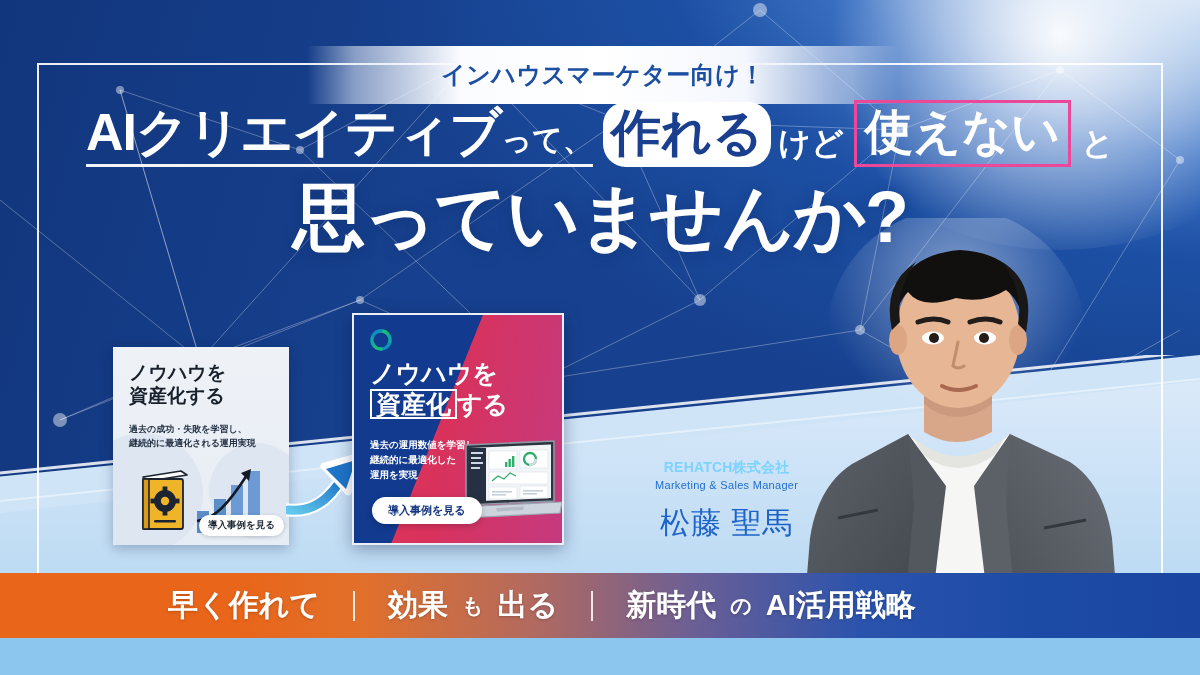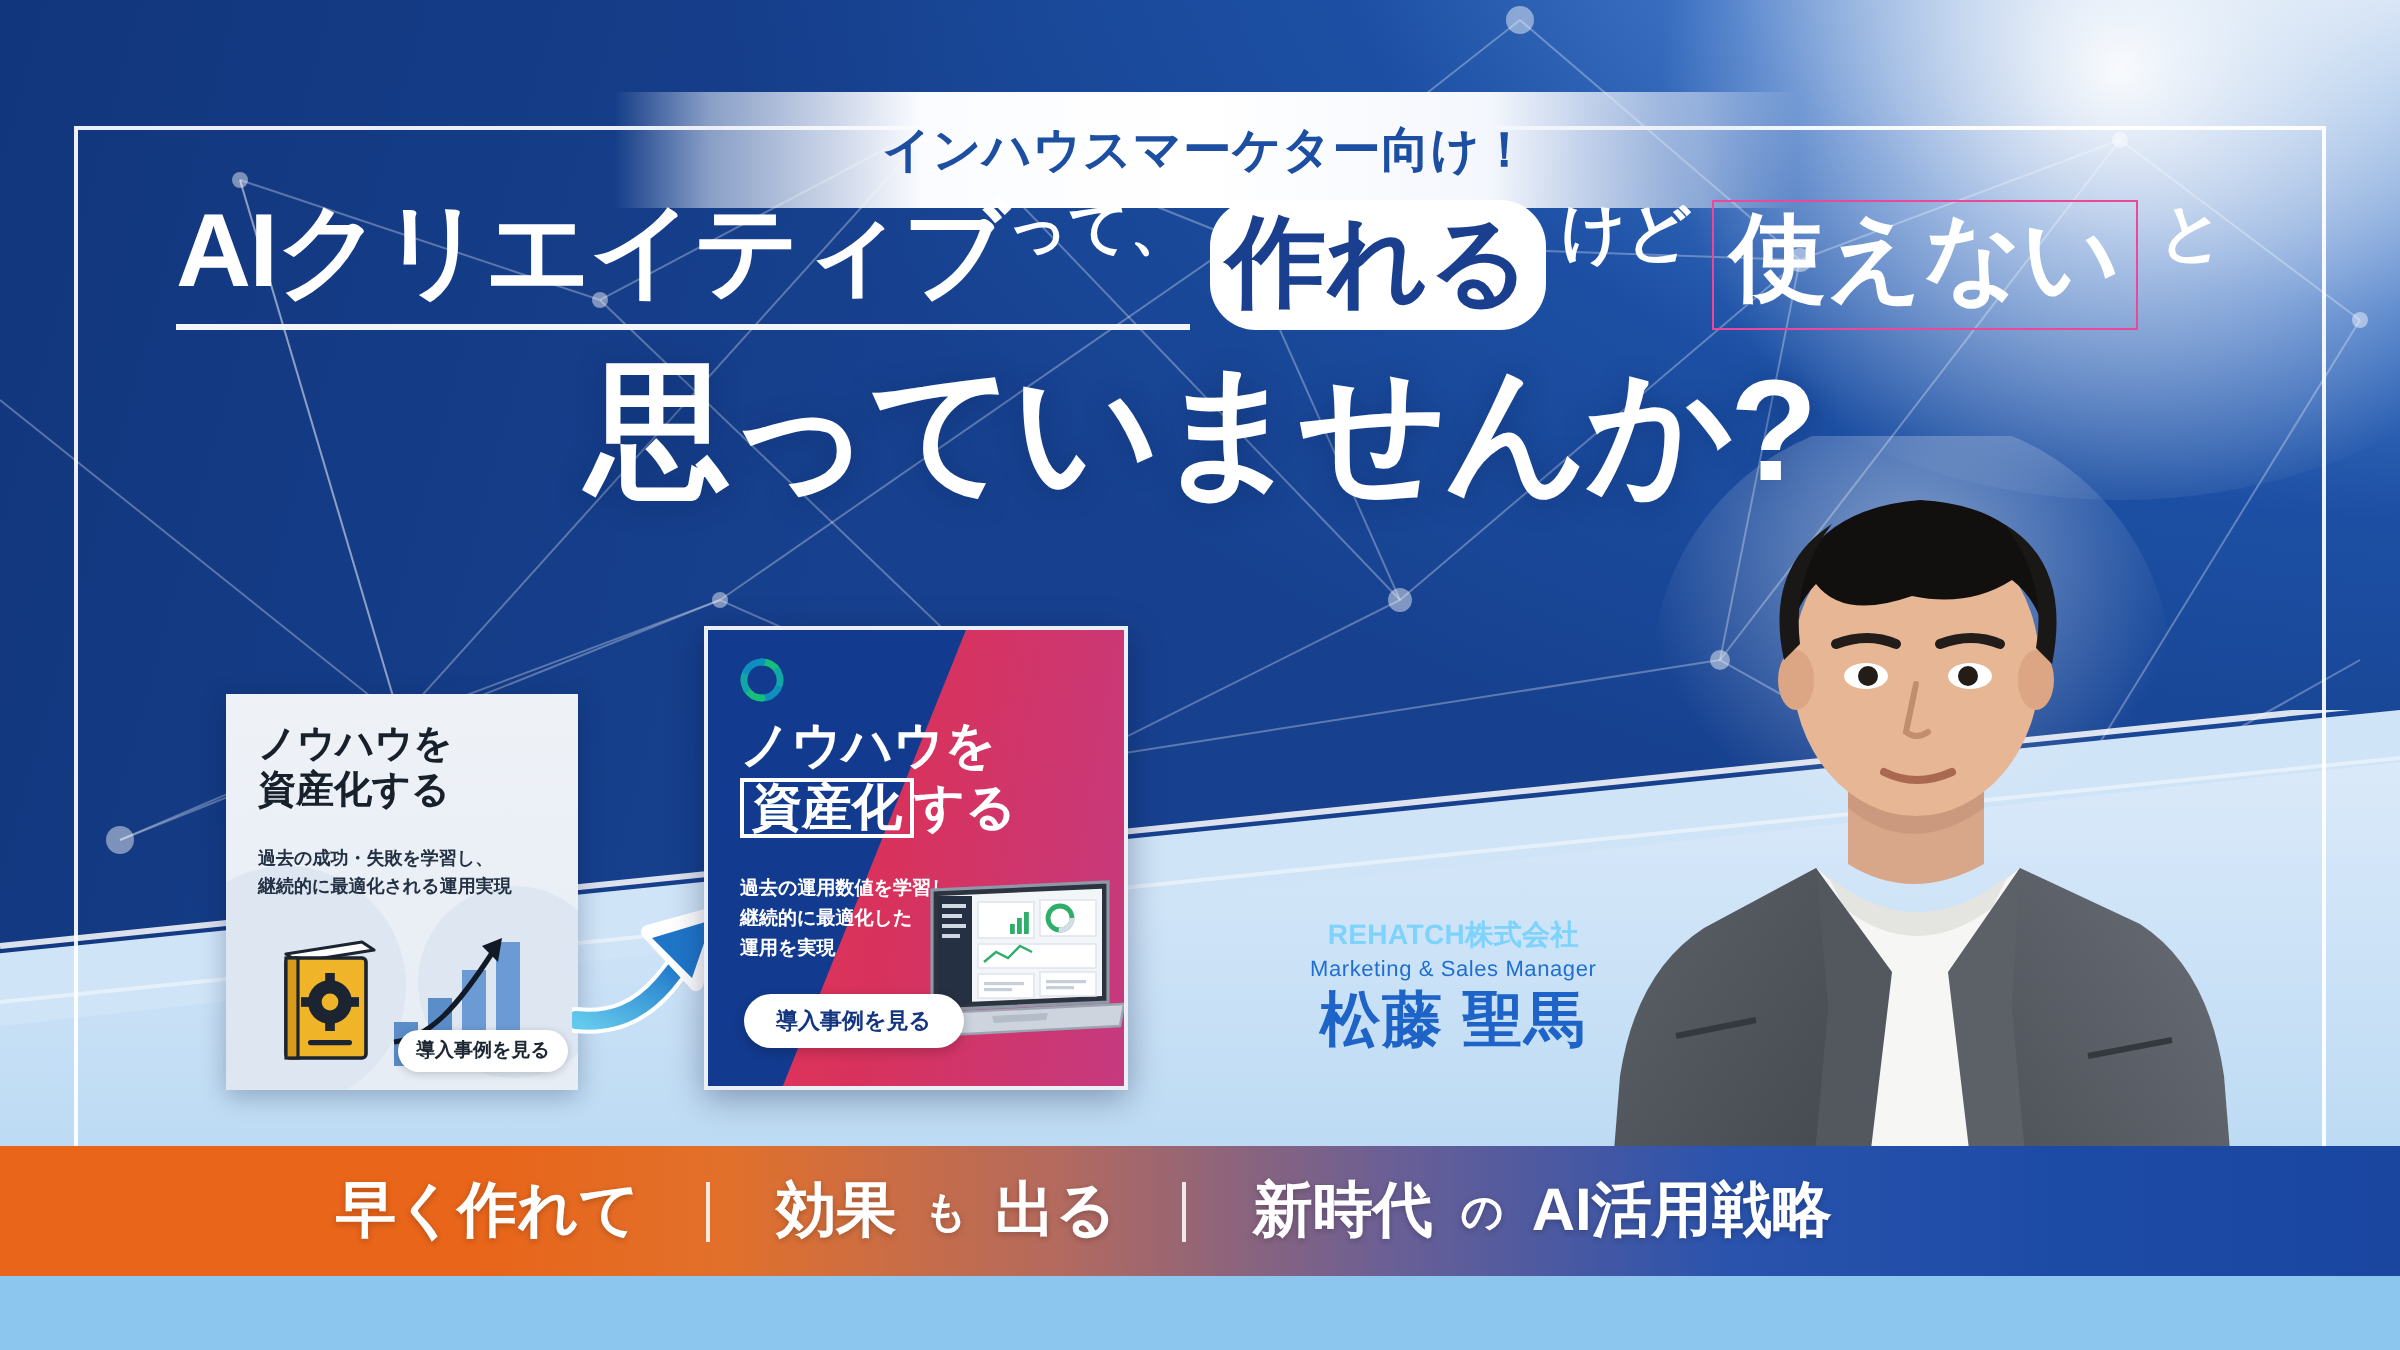--- a/index.html
+++ b/index.html
@@ -30,29 +30,29 @@
     border:2px solid rgba(255,255,255,.92);border-bottom:none;box-sizing:border-box;pointer-events:none;}
 
   
   .ribbon{position:absolute;left:307px;top:46px;width:592px;height:58px;
     background:linear-gradient(90deg,rgba(255,255,255,0) 0%,rgba(232,238,248,.55) 8%,#fbfcff 26%,#ffffff 50%,#f4f7fd 74%,rgba(226,234,247,.5) 92%,rgba(255,255,255,0) 100%);
     display:flex;align-items:center;justify-content:center;}
   .ribbon span{font-size:24px;font-weight:bold;color:#1c4ea2;letter-spacing:.5px;white-space:nowrap;}
 
   
   .headline{position:absolute;left:0;right:0;top:100px;text-align:center;}
-  .h-line1{display:flex;justify-content:center;gap:0;white-space:nowrap;}
+  .h-line1{display:flex;align-items:flex-end;justify-content:center;gap:0;white-space:nowrap;}
   .h1a{font-size:52px;font-weight:bold;color:#fff;line-height:1;
      border-bottom:3px solid rgba(255,255,255,.95);padding-bottom:6px;letter-spacing:-1px;}
   .h1small{font-size:30px;font-weight:bold;color:#fff;line-height:1;padding-bottom:9px;
      border-bottom:3px solid rgba(255,255,255,.95);}
   .box-fill{display:inline-block;background:#fff;color:#1b3f8f;font-size:50px;font-weight:bold;
      line-height:1;padding:6px 8px 9px;margin:0 7px 0 10px;border-radius:23px;}
   .h1mid{font-size:32px;font-weight:bold;color:#fff;line-height:1;padding-bottom:8px;}
-  .box-outline{display:inline-block;border:1px solid #ec4899;color:#fff;font-size:48px;font-weight:bold;
+  .box-outline{display:inline-block;border:3px solid #ec4899;color:#fff;font-size:48px;font-weight:bold;
      line-height:1;padding:5px 8px 8px;margin:0 6px 0 10px;}
   .h1tail{font-size:32px;font-weight:bold;color:#fff;line-height:1;padding-bottom:8px;margin-left:4px;}
   .h-line2{margin-top:3px;font-size:72px;font-weight:bold;color:#fff;letter-spacing:-2px;
      text-shadow:0 2px 14px rgba(10,35,90,.35);}
 
   
   .card-old{position:absolute;left:113px;top:347px;width:176px;height:198px;
     background:linear-gradient(180deg,#eef2f7 0%,#e7edf5 100%);
     box-shadow:0 3px 12px rgba(0,20,60,.28);overflow:hidden;}
   .card-old .co-t{position:absolute;left:16px;top:14px;font-size:19px;font-weight:bold;color:#17202b;line-height:1.22;}
@@ -75,21 +75,21 @@
   .pill-new{position:absolute;left:18px;top:182px;background:#fff;border-radius:16px;padding:6px 16px;
     font-size:11px;font-weight:bold;color:#14357f;box-shadow:0 2px 6px rgba(0,0,0,.2);white-space:nowrap;}
   .laptop{position:absolute;right:-4px;bottom:18px;width:116px;height:86px;}
 
   .arrow-wrap{position:absolute;left:286px;top:448px;width:90px;height:80px;}
 
   
   .speaker{position:absolute;left:655px;top:460px;text-align:center;line-height:1.1;}
   .sp-co{font-size:14px;font-weight:bold;color:#7dd3fc;letter-spacing:.2px;white-space:nowrap;}
   .sp-role{font-size:11px;font-weight:normal;color:#1f6fd0;margin-top:4px;letter-spacing:.3px;white-space:nowrap;}
-  .sp-name{font-size:30px;font-weight:bold;color:#1e64c8;margin-top:3px;letter-spacing:1px;white-space:nowrap;}
+  .sp-name{font-size:30px;font-weight:normal;color:#1e64c8;margin-top:15px;letter-spacing:1px;white-space:nowrap;}
 
   
   .person{position:absolute;right:74px;bottom:37px;width:330px;height:420px;}
 
   
   .bottom{position:absolute;left:0;right:0;top:573px;height:65px;
     background:linear-gradient(90deg,#e8651a 0%,#e8651a 20%,#e2702a 30%,#b46a5e 44%,#6a5f96 58%,#2a53ad 72%,#1c4ba6 86%,#1a46a0 100%);
     display:flex;align-items:center;}
   .bottom-inner{display:flex;align-items:center;gap:14px;margin-left:168px;}
   .bn-seg{font-size:30px;font-weight:bold;color:#fff;white-space:nowrap;text-shadow:0 1px 3px rgba(0,0,0,.22);}

